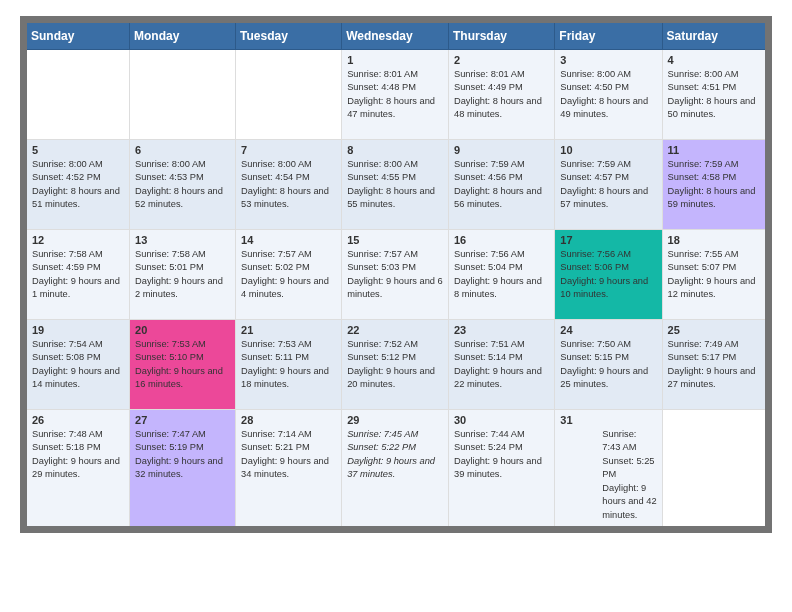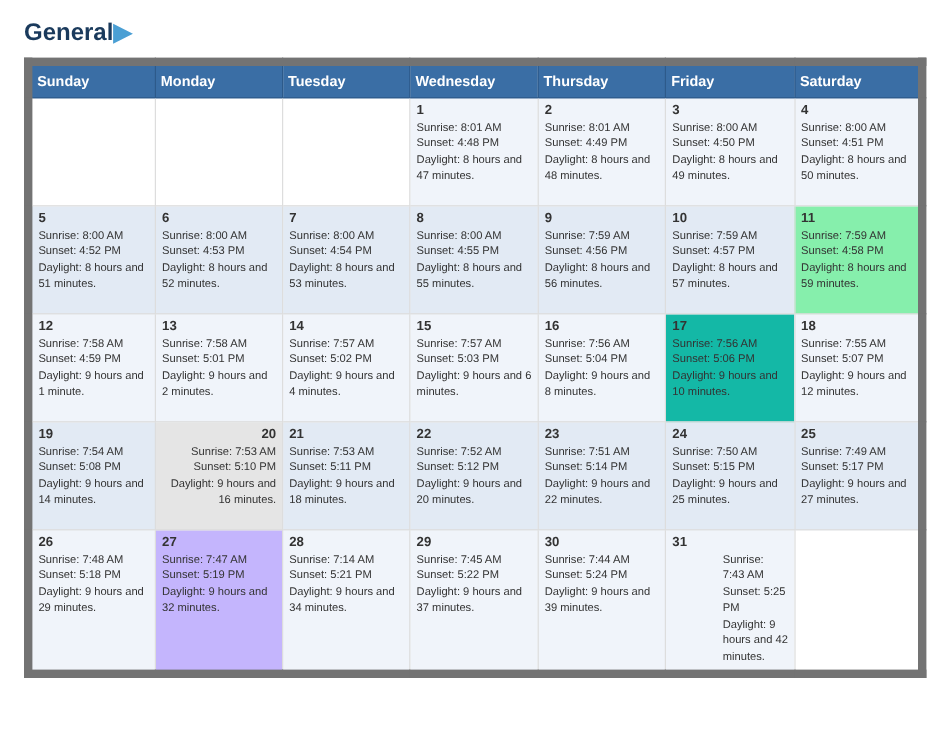--- a/index.html
+++ b/index.html
@@ -93,32 +93,20 @@
       font-size: 9.3px;
     }
     .empty-cell {
       background: #fff !important;
     }
   </style>
 </head>
 <body>
 
 <div class="page">
-  <div class="header">
-    <div class="logo">
-      <div class="logo-row">
-        <span class="logo-text">General<span>▶</span></span>
-      </div>
-      <span class="logo-text" style="color:#4a9fd4;font-size:20px;"></span>
-    </div>
-    <div class="title-block">
-      <div class="month-title"></div>
-      <div class="location"></div>
-    </div>
-  </div>
 
   <table class="calendar">
     <thead>
       <tr>
       <th>Sunday</th>
           <th>Monday</th>
           <th>Tuesday</th>
           <th>Wednesday</th>
           <th>Thursday</th>
           <th>Friday</th>
@@ -185,21 +173,21 @@
             <div class="day-info" style="white-space: pre-line;">Sunrise: 7:59 AM
 Sunset: 4:56 PM
 Daylight: 8 hours and 56 minutes.</div>
           </td>
           <td style="background: rgb(226, 234, 244);">
             <span class="day-num">10</span>
             <div class="day-info" style="white-space: pre-line;">Sunrise: 7:59 AM
 Sunset: 4:57 PM
 Daylight: 8 hours and 57 minutes.</div>
           </td>
-          <td style="background: #86efac;">
+          <td style="background: #c4b5fd;">
             <span class="day-num">11</span>
             <div class="day-info" style="white-space: pre-line;">Sunrise: 7:59 AM
 Sunset: 4:58 PM
 Daylight: 8 hours and 59 minutes.</div>
           </td>
         </tr>
         <tr>
           <td style="background: rgb(240, 244, 250);">
             <span class="day-num">12</span>
             <div class="day-info" style="white-space: pre-line;">Sunrise: 7:58 AM
@@ -243,21 +231,21 @@
 Daylight: 9 hours and 12 minutes.</div>
           </td>
         </tr>
         <tr>
           <td style="background: rgb(226, 234, 244);">
             <span class="day-num">19</span>
             <div class="day-info" style="white-space: pre-line;">Sunrise: 7:54 AM
 Sunset: 5:08 PM
 Daylight: 9 hours and 14 minutes.</div>
           </td>
-          <td style="background: #e5e5e5; text-align: right;">
+          <td style="background: #ec4899;">
             <span class="day-num">20</span>
             <div class="day-info" style="white-space: pre-line;">Sunrise: 7:53 AM
 Sunset: 5:10 PM
 Daylight: 9 hours and 16 minutes.</div>
           </td>
           <td style="background: rgb(226, 234, 244);">
             <span class="day-num">21</span>
             <div class="day-info" style="white-space: pre-line;">Sunrise: 7:53 AM
 Sunset: 5:11 PM
 Daylight: 9 hours and 18 minutes.</div>
@@ -301,21 +289,21 @@
 Daylight: 9 hours and 32 minutes.</div>
           </td>
           <td style="background: rgb(240, 244, 250);">
             <span class="day-num">28</span>
             <div class="day-info" style="white-space: pre-line;">Sunrise: 7:14 AM
 Sunset: 5:21 PM
 Daylight: 9 hours and 34 minutes.</div>
           </td>
           <td style="background: rgb(240, 244, 250);">
             <span class="day-num">29</span>
-            <div class="day-info" style="white-space: pre-line;">Sunrise: 7:45 AM
+            <div class="day-info" style="white-space: pre-line; font-style: italic;">Sunrise: 7:45 AM
 Sunset: 5:22 PM
 Daylight: 9 hours and 37 minutes.</div>
           </td>
           <td style="background: rgb(240, 244, 250);">
             <span class="day-num">30</span>
             <div class="day-info" style="white-space: pre-line;">Sunrise: 7:44 AM
 Sunset: 5:24 PM
 Daylight: 9 hours and 39 minutes.</div>
           </td>
           <td style="background: rgb(240, 244, 250);">

